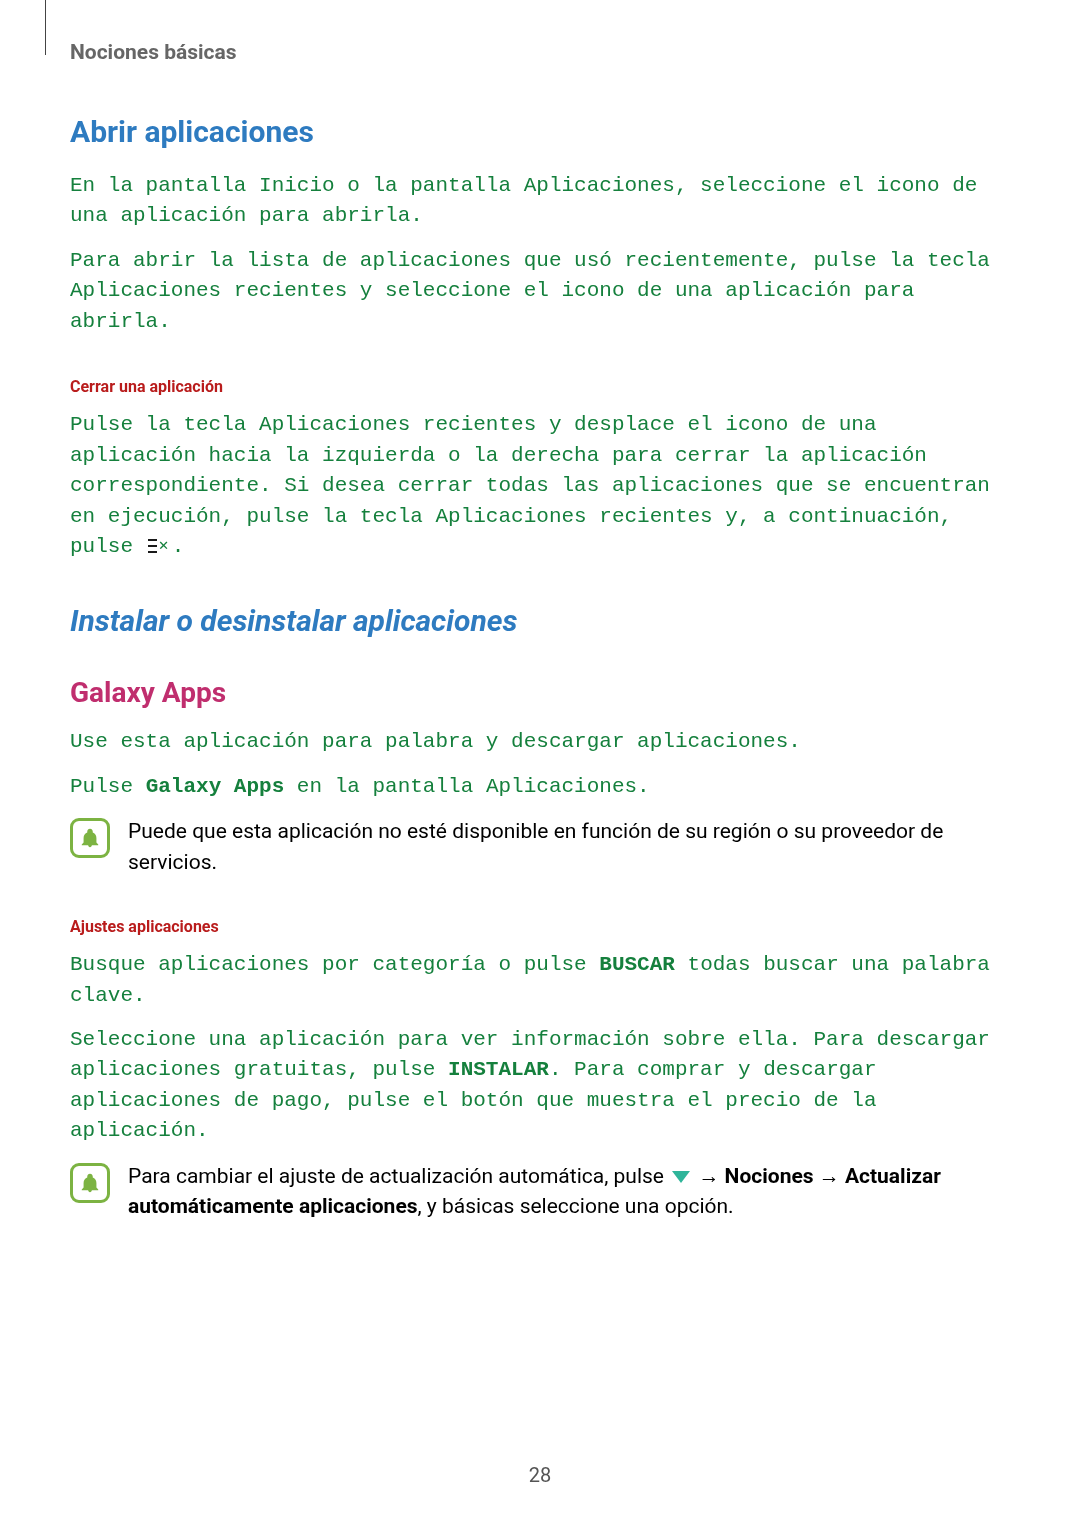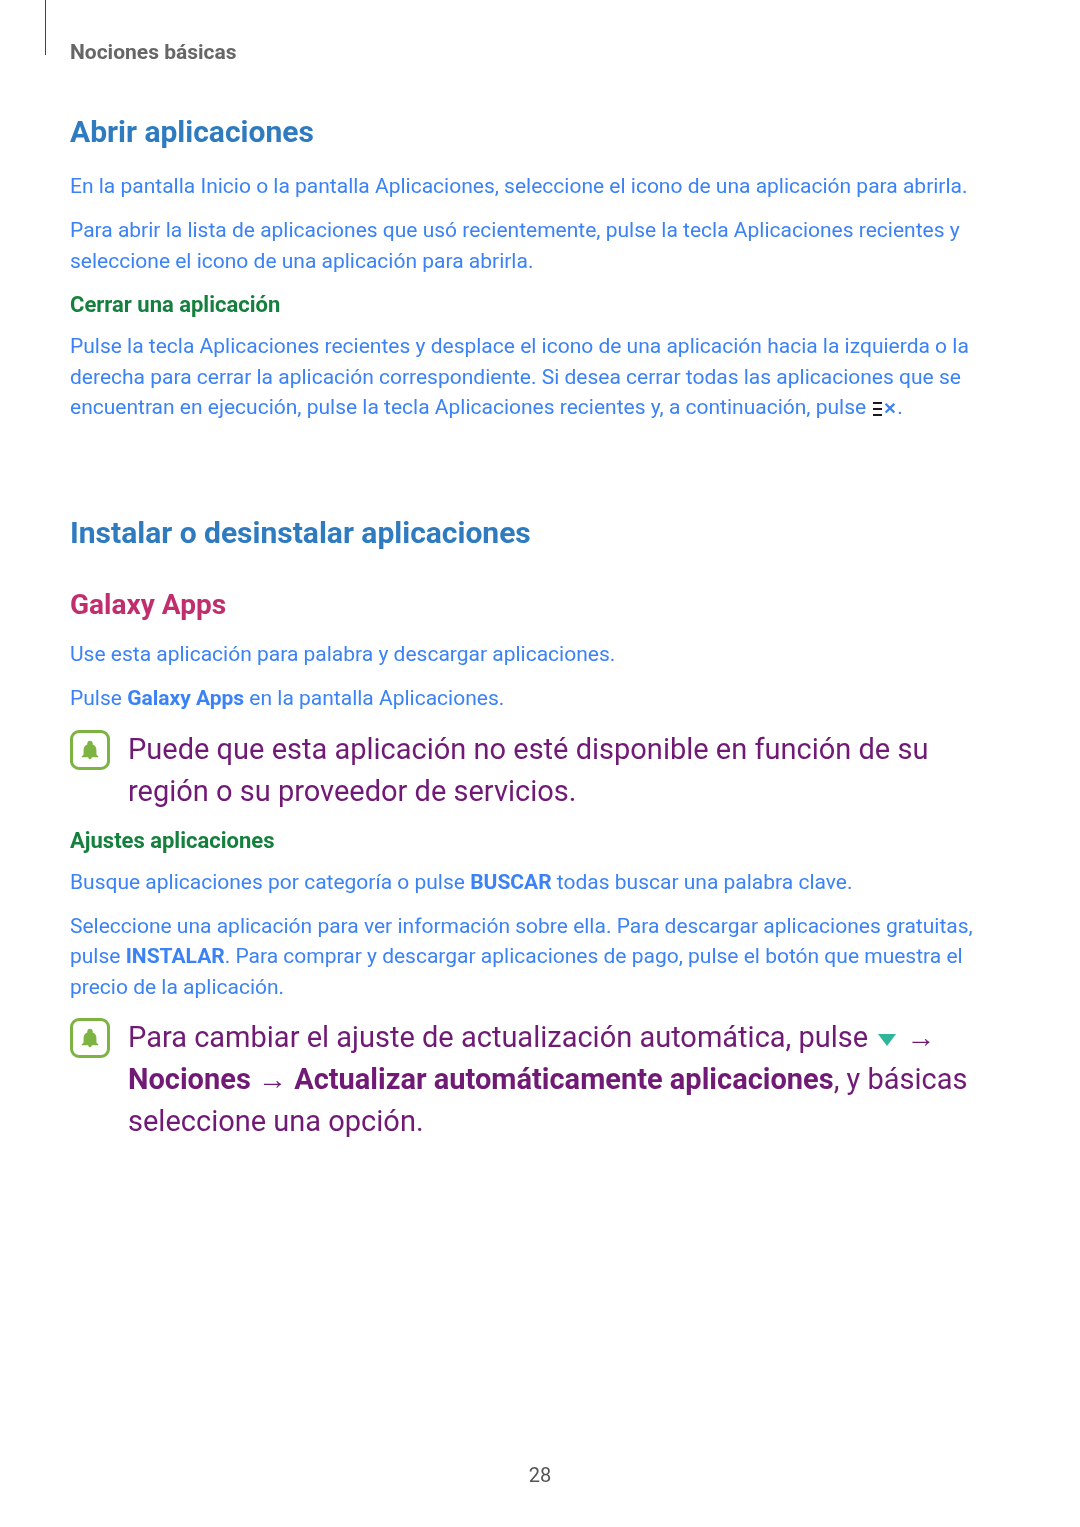--- a/index.html
+++ b/index.html
@@ -31,33 +31,35 @@
       font-weight: 700;
     }
     .h1 {
       font-size: 30px;
       color: #2E7BC0;
       font-weight: 700;
       margin-bottom: 22px;
     }
     .para {
       font-size: 21px;
-      color: #3b82f6;
+      color: #15803d;
       line-height: 1.45;
       margin-bottom: 14px;
+      font-family: Liberation Mono, monospace;
     }
     .h3 {
-      font-size: 22px;
-      color: #15803d;
-      font-weight: 700;
-      margin-top: 16px;
+      font-size: 16px;
+      color: #b91c1c;
+      font-weight: 700;
+      margin-top: 40px;
       margin-bottom: 14px;
     }
     .section-gap {
-      margin-top: 92px;
+      margin-top: 41px;
+      font-style: italic;
     }
     .h2 {
       font-size: 28px;
       color: #C02E6E;
       font-weight: 700;
       margin-top: 38px;
       margin-bottom: 18px;
     }
     .bold {
       font-weight: 700;
@@ -108,23 +110,23 @@
       display: flex;
       align-items: center;
       justify-content: center;
       margin-top: 2px;
     }
     .note-icon svg {
       width: 22px;
       height: 24px;
     }
     .note-text {
-      font-size: 29px;
+      font-size: 21px;
       line-height: 1.45;
-      color: #701a75;
+      color: #000000;
     }
     .dropdown-glyph {
       display: inline-block;
       vertical-align: middle;
       margin: 0 3px;
     }
     .dropdown-glyph svg {
       width: 18px;
       height: 12px;
       display: block;

